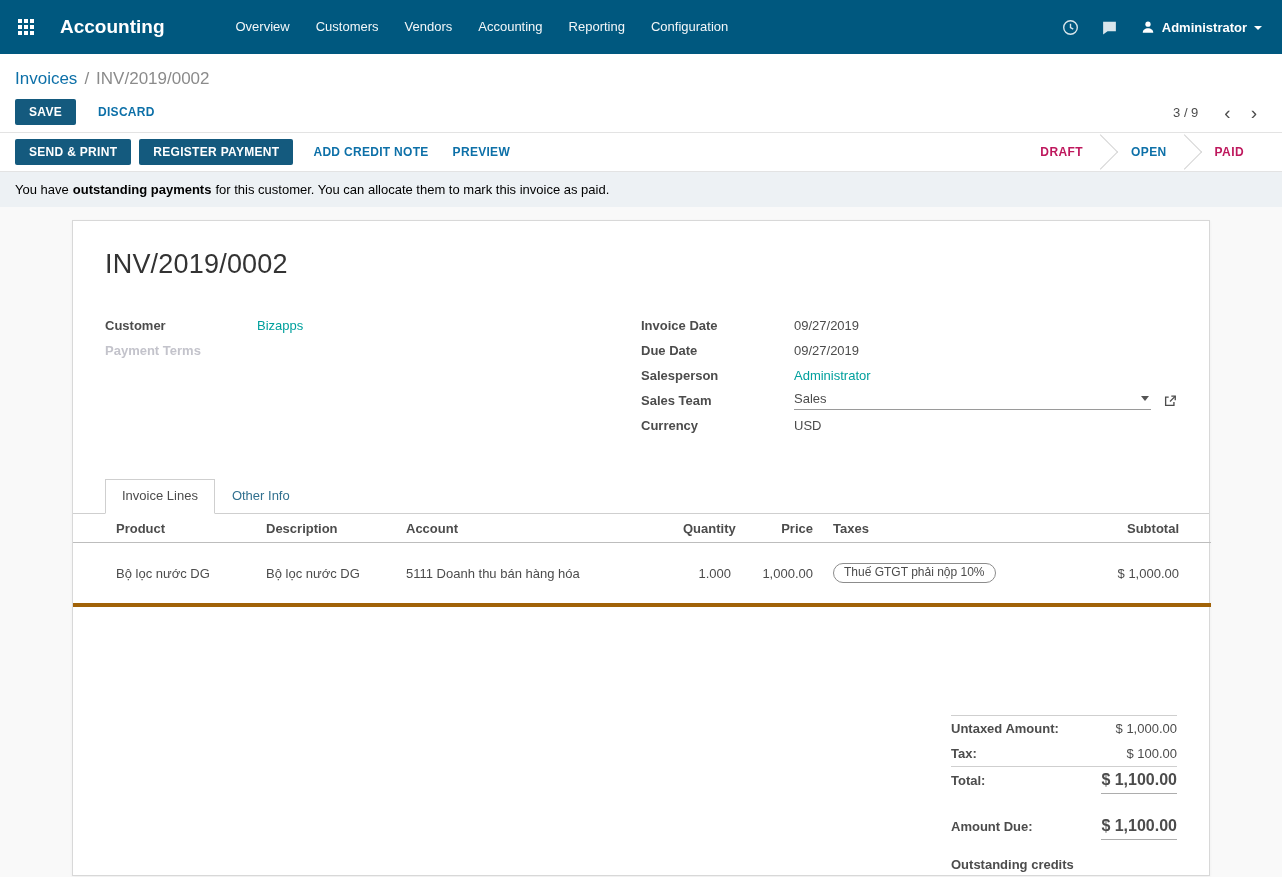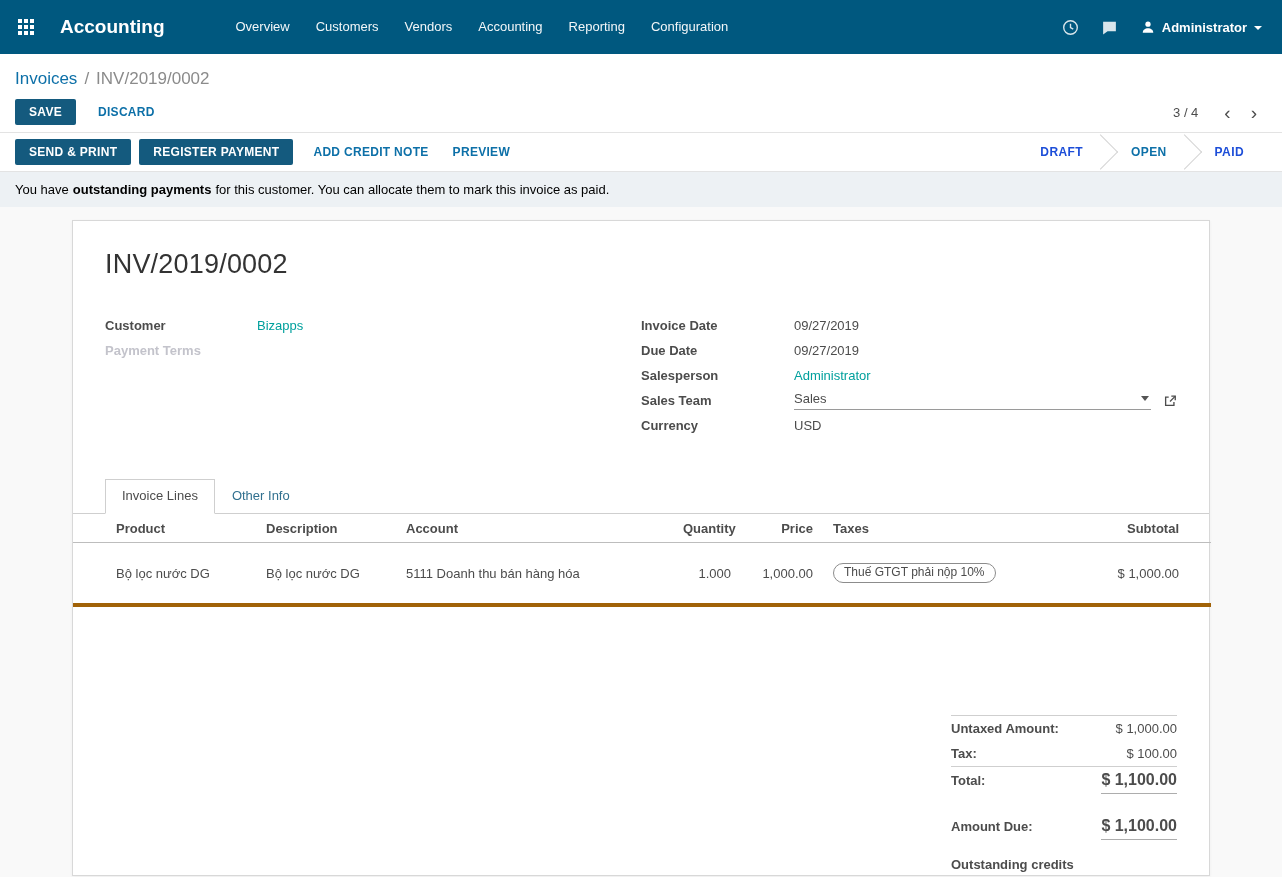--- a/index.html
+++ b/index.html
@@ -32,21 +32,21 @@
   .btn-link { background:none; border:none; color:var(--link,#0d70a8); font-size:12px; font-weight:700; letter-spacing:.3px;
     padding:6px 12px; cursor:pointer; }
   .pager { margin-left:auto; display:flex; align-items:center; }
   .pager-value { color:#4c4c4c; font-size:13px; margin-right:16px; }
   .pager-btn { font-size:19px; color:#4c4c4c; padding:0 10px; cursor:pointer; line-height:1; }
 
   .action-row { height:40px; border-top:1px solid #e3e3e3; border-bottom:1px solid #e3e3e3; display:flex; align-items:center;
     padding-left:15px; background:#fff; }
   .action-row .btn-primary { margin-right:8px; }
   .statusbar { margin-left:auto; display:flex; align-items:stretch; height:100%; padding-right:14px; }
-  .status { display:flex; align-items:center; padding:0 24px; position:relative; color:#1d4ed8; font-size:12px;
+  .status { display:flex; align-items:center; padding:0 24px; position:relative; color:#be185d; font-size:12px;
     font-weight:700; letter-spacing:.4px; cursor:pointer; }
   .status:not(:last-child)::after { content:""; position:absolute; right:-6px; top:50%; width:24px; height:24px;
     transform:translateY(-50%) rotate(45deg); border-top:1px solid #d4d4d4; border-right:1px solid #d4d4d4; z-index:1; }
   .status.active { color:var(--status-active,#0d70a8); }
 
   .banner { height:35px; display:flex; align-items:center; padding:0 15px; background:#edf1f4; color:#000000; font-size:13px; }
   .banner b { margin:0 4px; }
 
   
   .content { height:678px; background:#f9f9f9; overflow:hidden; }
@@ -149,21 +149,21 @@
   <div class="breadcrumb-row">
     <span class="bc-link">Invoices</span>
     <span class="bc-sep">/</span>
     <span class="bc-current">INV/2019/0002</span>
   </div>
 
   <div class="save-row">
     <button class="btn-primary" style="margin-right:10px;">SAVE</button>
     <button class="btn-link">DISCARD</button>
     <div class="pager">
-      <span class="pager-value">3 / 4</span>
+      <span class="pager-value">3 / 9</span>
       <span class="pager-btn">‹</span>
       <span class="pager-btn">›</span>
     </div>
   </div>
 
   <div class="action-row">
     <button class="btn-primary">SEND &amp; PRINT</button>
     <button class="btn-primary">REGISTER PAYMENT</button>
     <button class="btn-link">ADD CREDIT NOTE</button>
     <button class="btn-link">PREVIEW</button>

